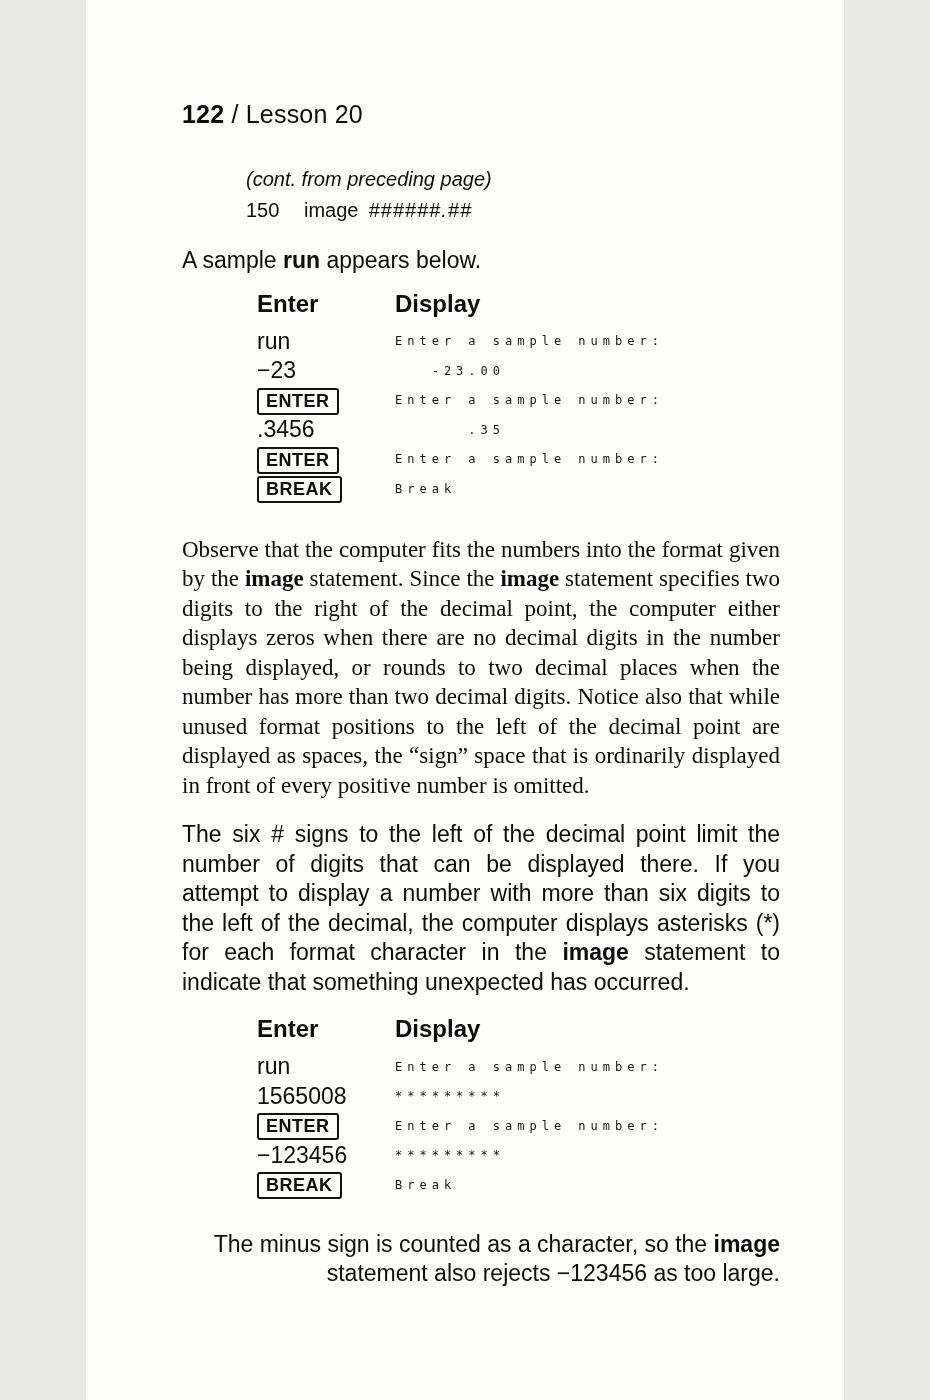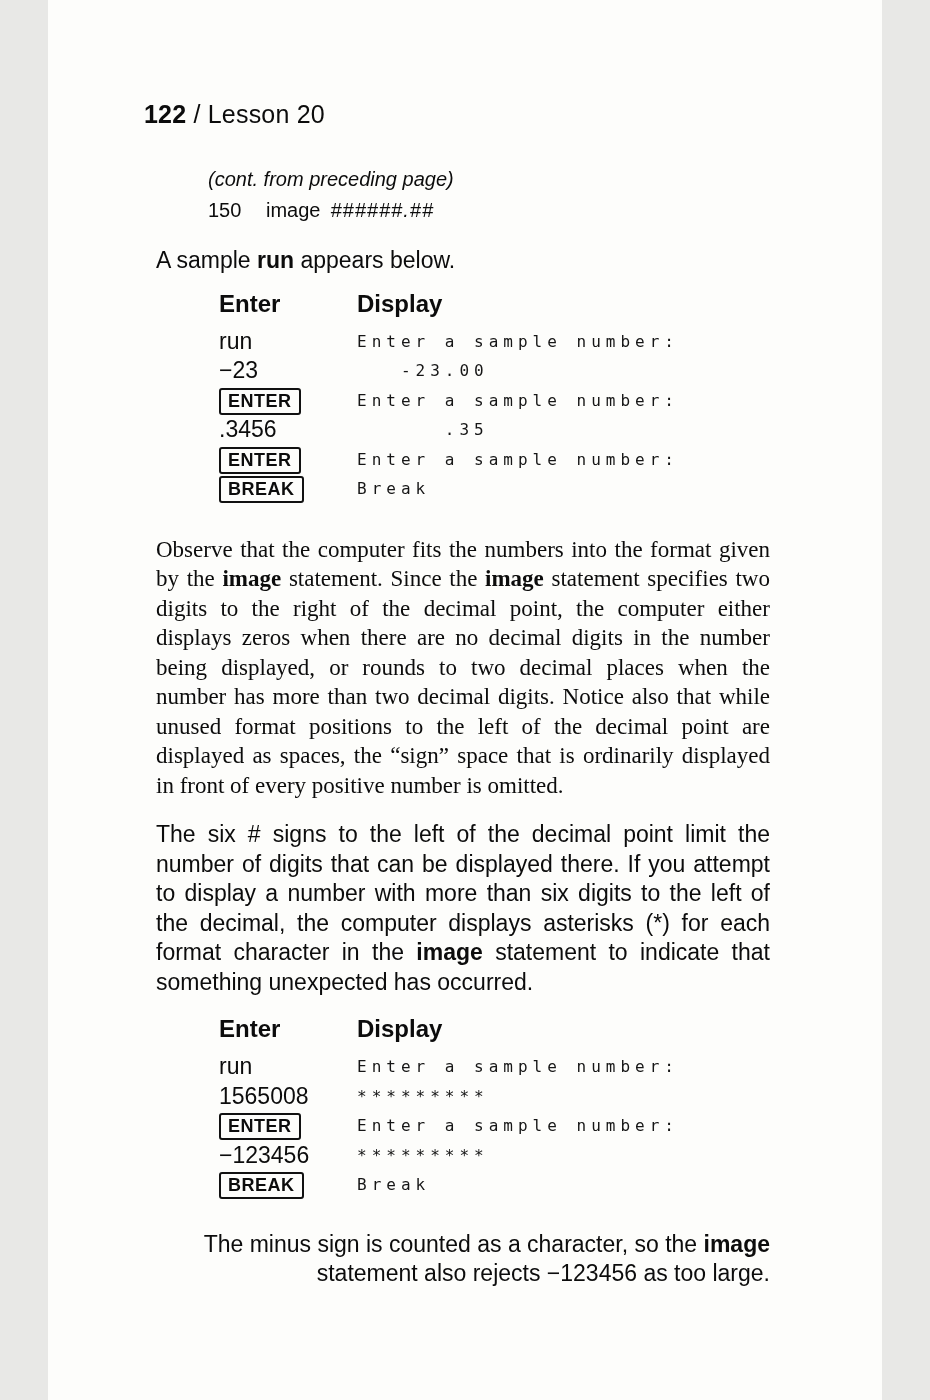--- a/index.html
+++ b/index.html
@@ -1,51 +1,51 @@
 <!DOCTYPE html>
 <html><head>
 <meta charset="utf-8">
 <style>
   html,body { margin:0; padding:0; background:#e8e8e6; }
   .page {
     position:relative;
-    width:834px; height:1400px;
+    width:758px; height:1400px;
     margin:0 auto;
     background:#fdfdfb;
     box-sizing:border-box;
-    padding:100px 100px 0 96px;
+    padding:100px 64px 0 96px;
     font-family:"Liberation Sans", sans-serif;
     color:#0c0c0c;
     overflow:hidden;
   }
   .running-head { font-size:25px; line-height:28px; letter-spacing:0.2px; }
   .running-head .pgnum { font-weight:bold; }
 
   .code-block { margin:36px 0 16px 64px; font-size:20px; line-height:30.5px; }
   .italic { font-style:italic; }
   .lineno { display:inline-block; width:58px; }
   .fmt { font-style:italic; letter-spacing:1px; margin-left:10px; }
 
   .body-text, .para {
-    font-size:23px; line-height:29.5px; margin:12px;
+    font-size:23px; line-height:29.5px; margin:0;
   }
   .body-text { margin-top:21px; }
   .para { margin-top:20px; text-align:justify; }
   .para.first { margin-top:31px;font-family:Liberation Serif, serif; }
   .para.last { margin-top:30px; text-align:right; }
   b { font-weight:bold; }
 
   .io-table { margin:13px 0 0 75px; }
   .io-head { display:flex; font-weight:bold; font-size:24px; line-height:29px; margin-bottom:9px; }
   .io-head .c1 { width:138px; }
   .io-row { display:flex; align-items:center; min-height:29.5px; }
   .enter-cell { width:138px; font-size:23px; flex:none; }
   .display-cell {
     font-family:"DejaVu Sans Mono", monospace;
-    font-size:16px;
+    font-size:12px;
     letter-spacing:5px;
     white-space:pre;
     color:#161616;
   }
   .key {
     display:inline-block;
     border:2.5px solid #111;
     border-radius:3px;
     padding:0 7px;
     font-weight:bold;

